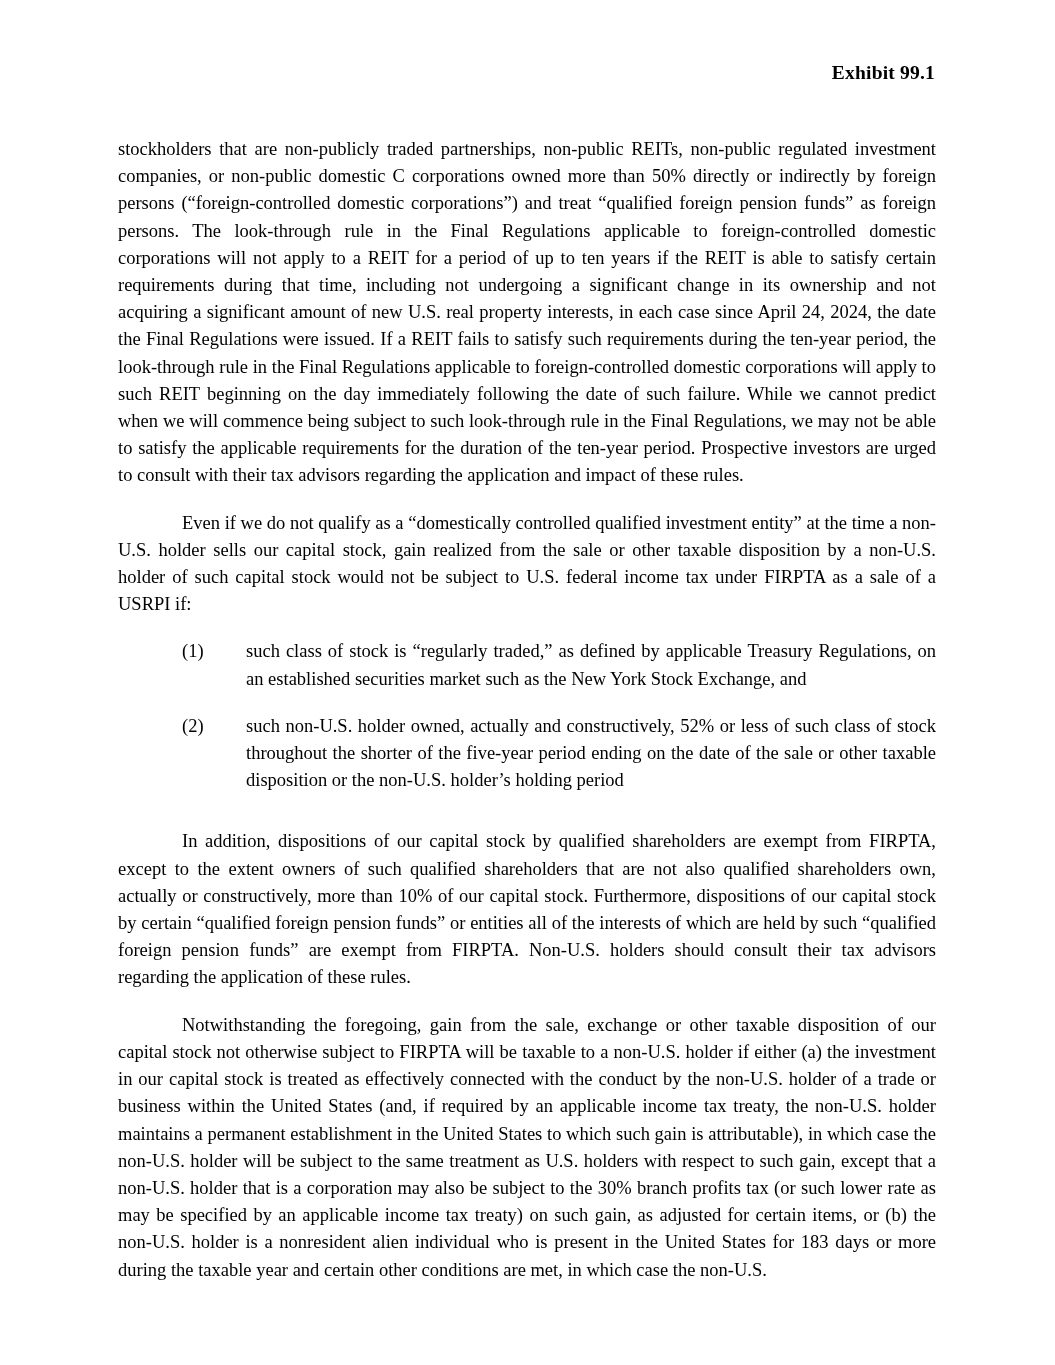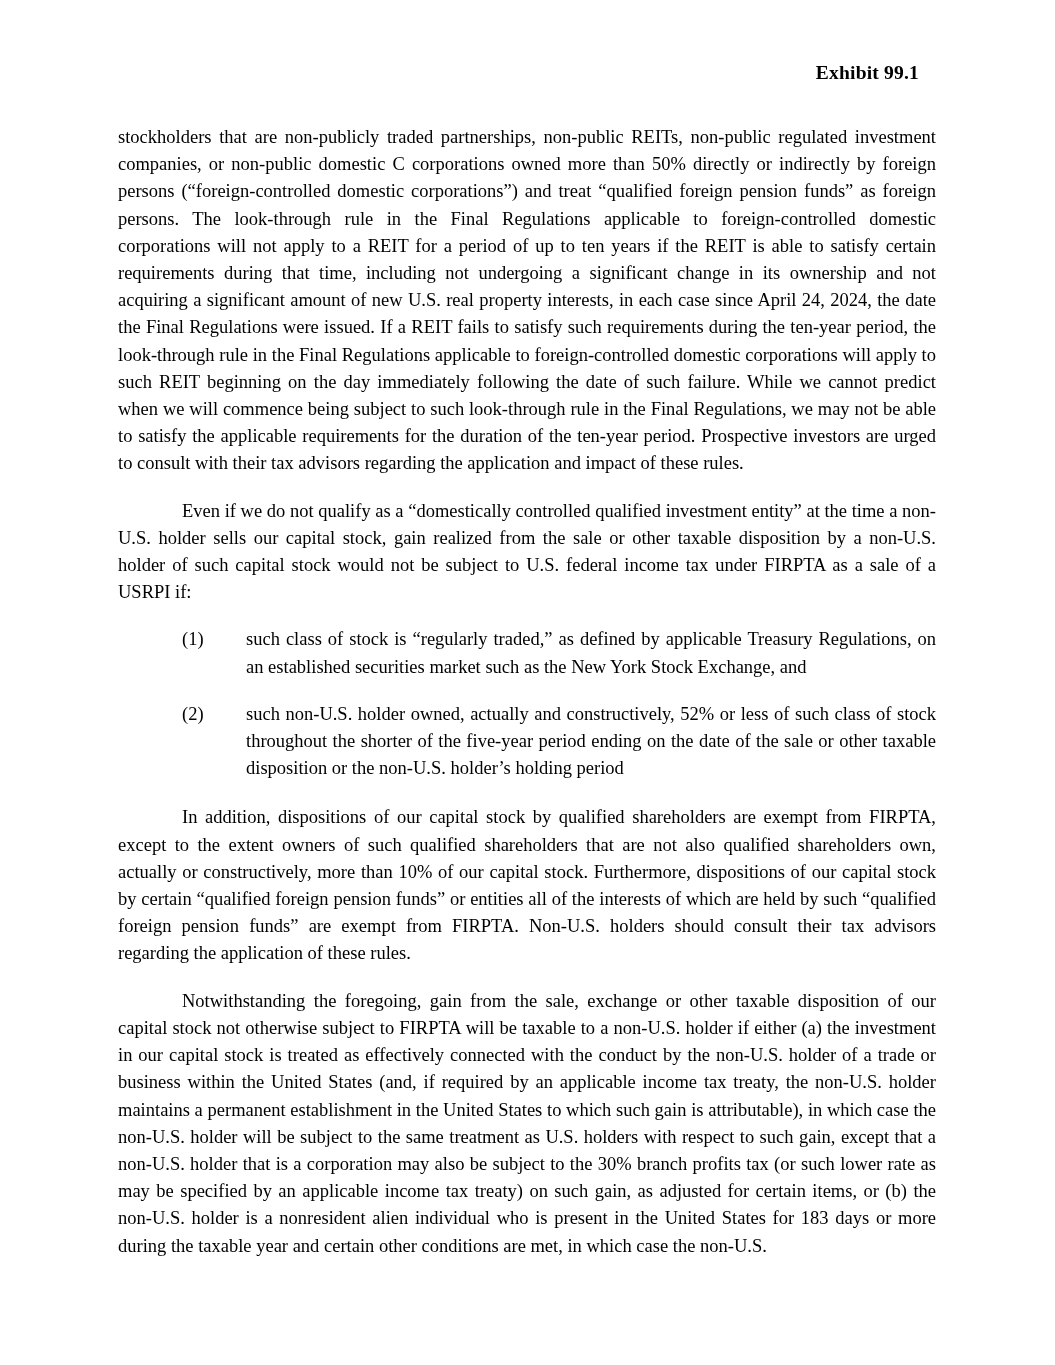--- a/index.html
+++ b/index.html
@@ -12,34 +12,34 @@
     height: 1365px;
     background: #ffffff;
     position: relative;
     box-sizing: border-box;
     font-family: "Liberation Serif", serif;
     color: #000000;
   }
   .exhibit-header {
     position: absolute;
     top: 62px;
-    right: 136px;
+    right: 120px;
     font-family: "Liberation Serif", serif;
     font-weight: bold;
     font-size: 19.5px;
     letter-spacing: 0.2px;
   }
   .body-wrap {
     position: absolute;
     left: 118px;
     top: 124px;
     width: 818px;
   }
   p.para {
-    margin: 0 0 20px 0;
+    margin: 12px 0 20px 0;
     font-size: 18.5px;
     line-height: 27.2px;
     text-align: justify;
     text-justify: inter-word;
     hyphens: none;
   }
   p.indent {
     text-indent: 64px;
   }
   .list-item {

